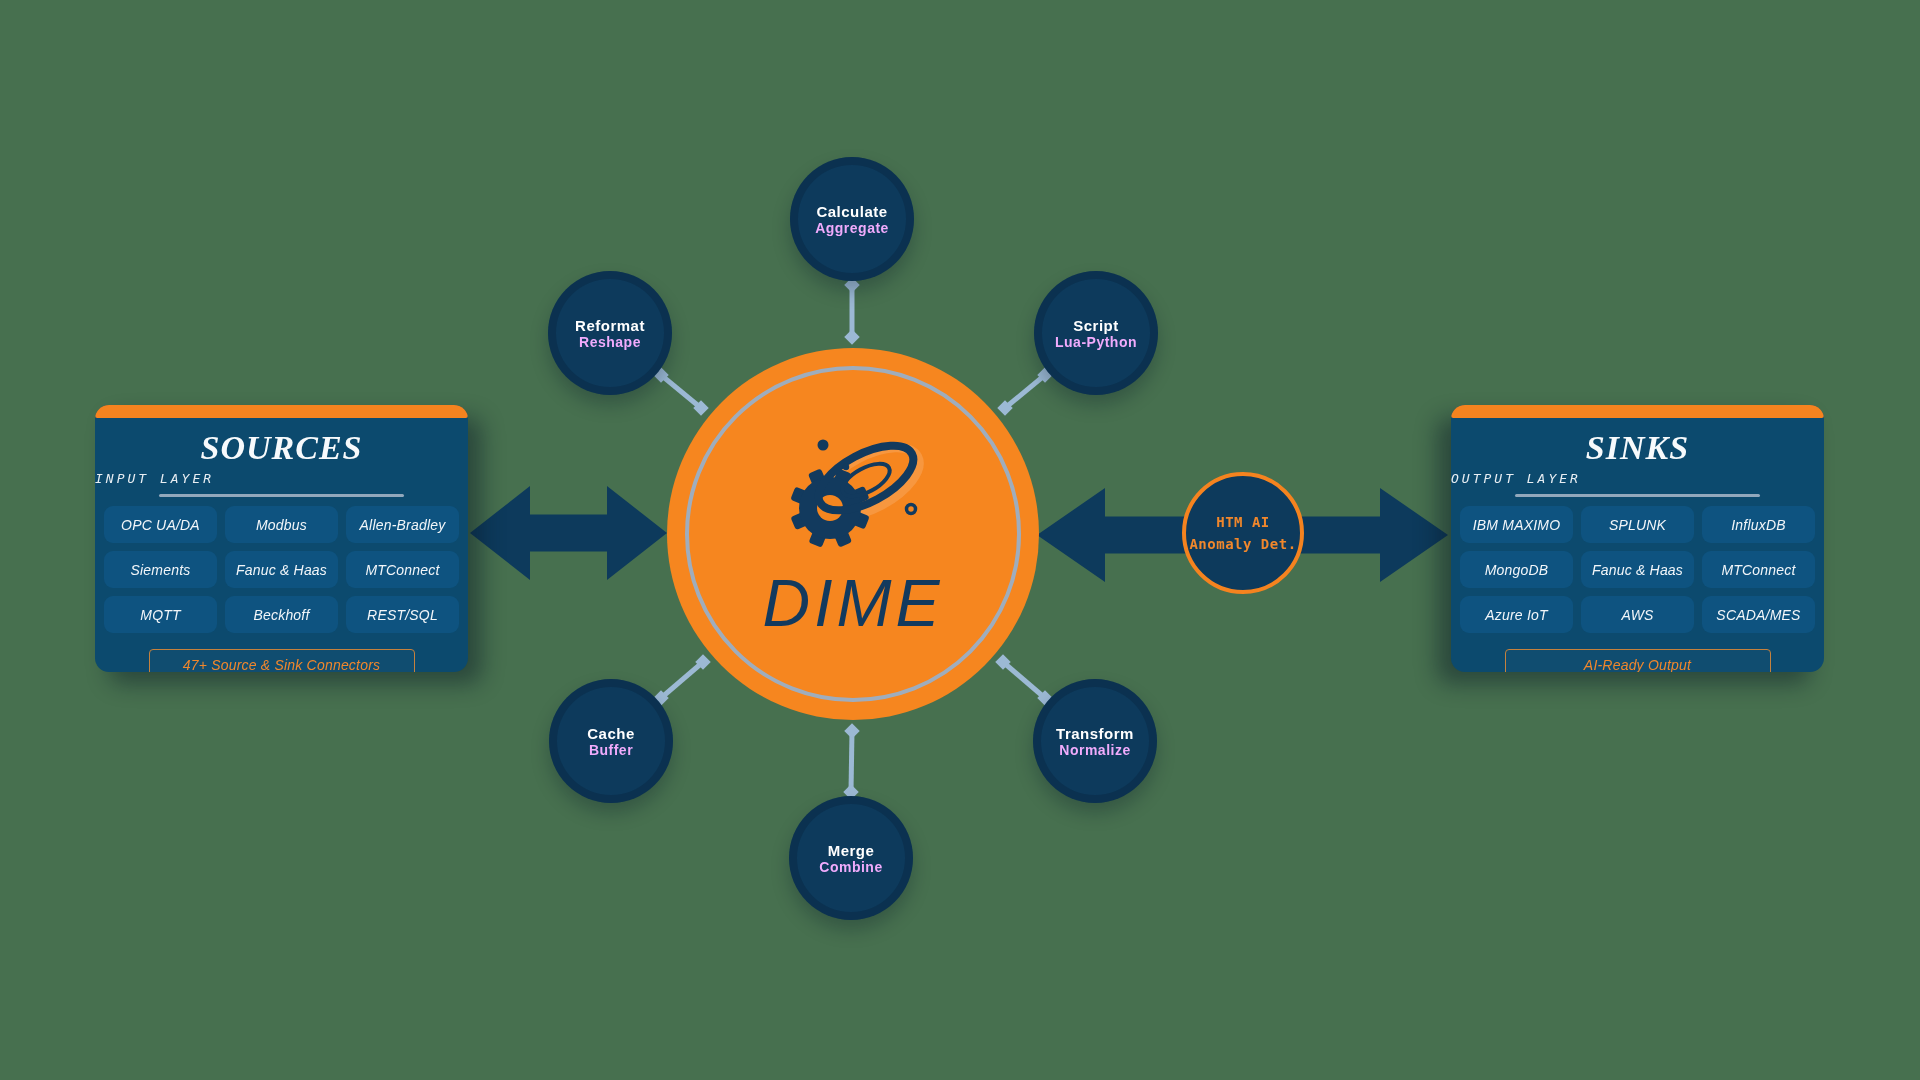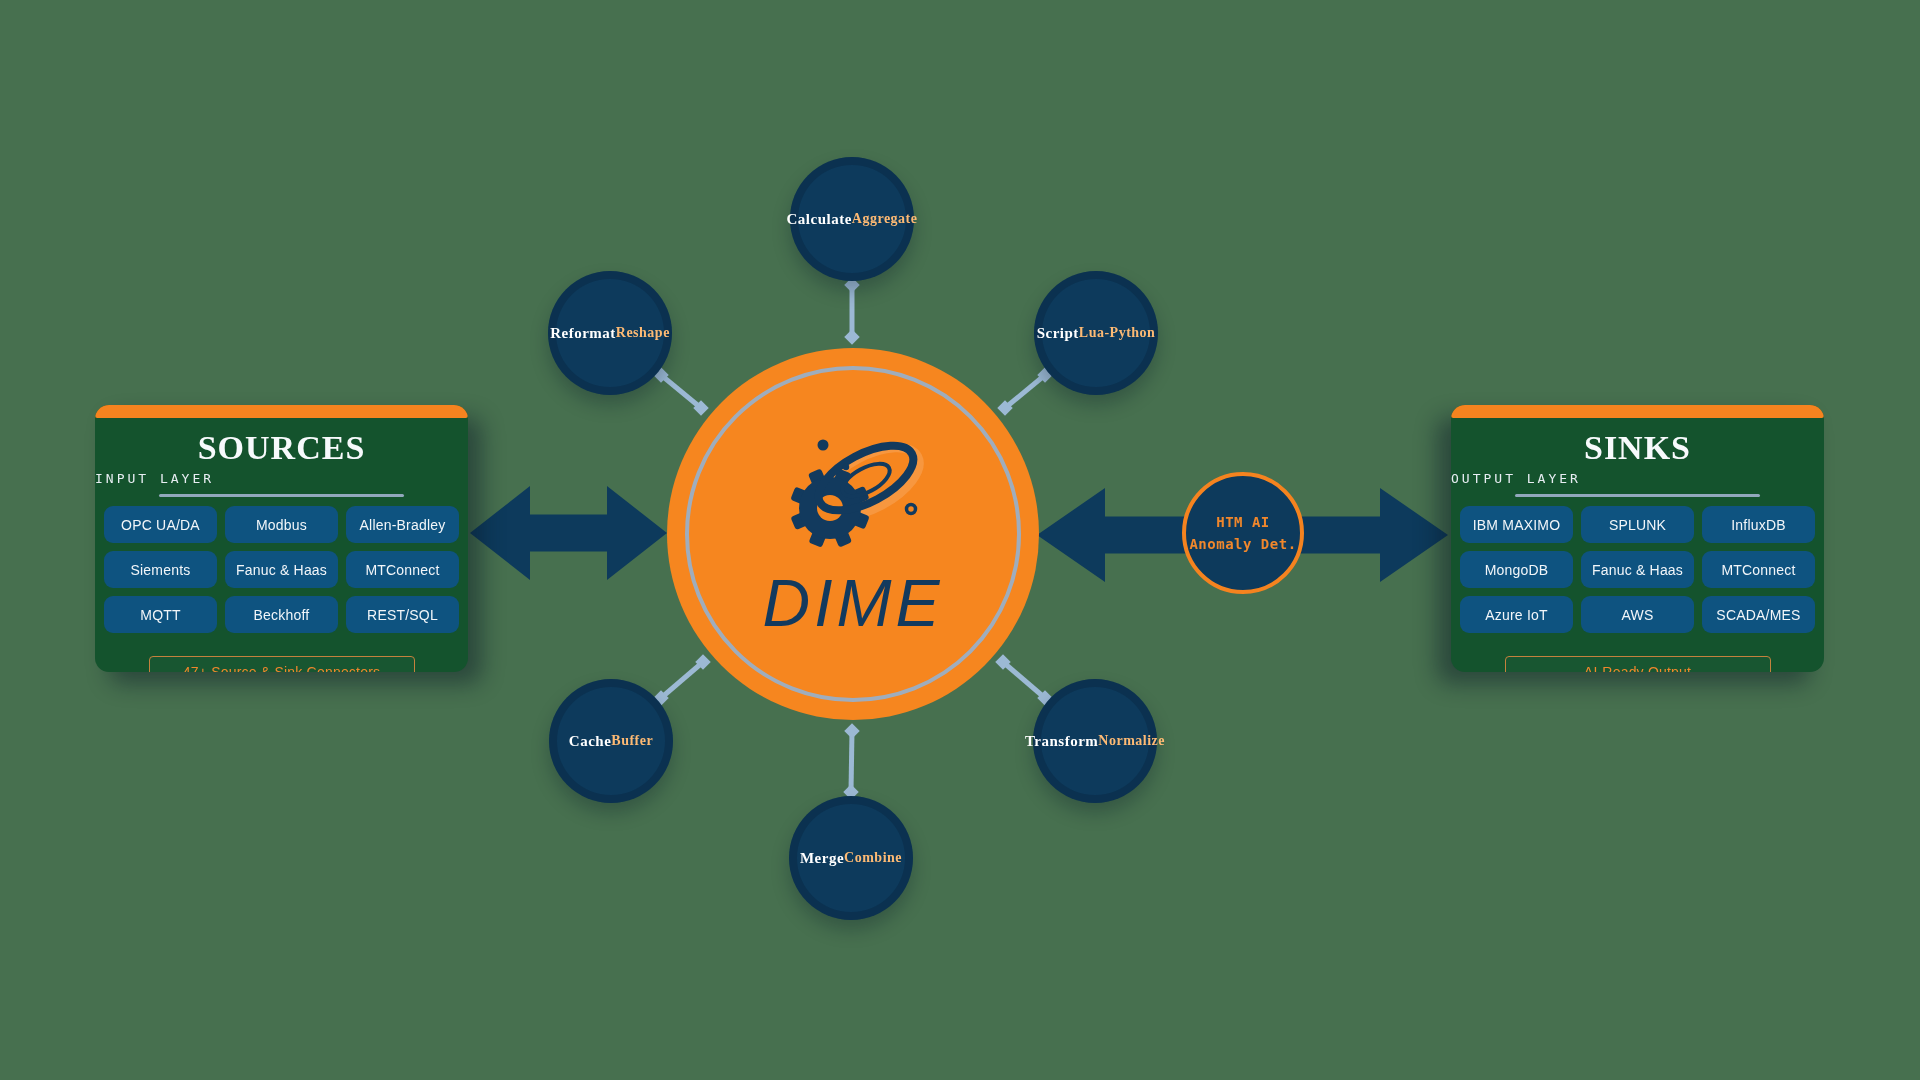--- a/index.html
+++ b/index.html
@@ -4,22 +4,22 @@
 <style>
   html,body{margin:0;padding:0;background:#47704F;}
   .canvas{
     position:relative;width:1920px;height:1080px;background:#47704F;overflow:hidden;
     font-family:"Liberation Sans", sans-serif;
   }
   svg.overlay{position:absolute;left:0;top:0;width:1920px;height:1080px;}
 
   
   .panel{
-    position:absolute;top:405px;width:373px;height:267px;background:#14532d;
-    border-radius:14px;overflow:hidden;
+    position:absolute;top:405px;width:373px;height:267px;background:#0c4a6e;
+    border-radius:14px;overflow:hidden;font-style:italic;
   }
   .panel.sources{left:95px;box-shadow:14px 12px 22px rgba(8,25,38,.45);}
   .panel.sinks{left:1451px;box-shadow:-14px 12px 22px rgba(8,25,38,.45);}
   .panel-topbar{height:13px;background:#F5831F;border-radius:14px 14px 3px 3px;}
   .panel-title{
     margin-top:10px;text-align:center;color:#F7FAFC;
     font-family:"Liberation Serif", serif;font-weight:bold;
     font-size:34px;line-height:40px;letter-spacing:1px;
   }
   .panel-sub{
@@ -30,34 +30,34 @@
   .divider{width:245px;height:3px;background:#92A8BC;border-radius:2px;margin:5px auto 0 auto;}
   .chips{
     margin-top:9px;display:grid;grid-template-columns:repeat(3,113px);
     grid-auto-rows:37px;column-gap:9px;row-gap:5px;justify-content:center;gap:8px;
   }
   .chip{
     background:#0E5380;border-radius:9px;display:flex;align-items:center;justify-content:center;
     color:#F2F6F9;font-size:14px;letter-spacing:.2px;white-space:nowrap;
   }
   .footer-btn{
-    margin:23px auto 0 auto;width:266px;height:31px;border:1.5px solid #C5813D;border-radius:4px;
+    margin:16px auto 0 auto;width:266px;height:31px;border:1.5px solid #C5813D;border-radius:4px;
     display:flex;align-items:center;justify-content:center;box-sizing:border-box;
     color:#F0872C;font-size:14px;letter-spacing:.2px;background:rgba(255,255,255,0.02);
   }
 
   
   .sat{
     position:absolute;width:124px;height:124px;border-radius:50%;background:#0D3A5C;
-    display:flex;flex-direction:row;align-items:center;justify-content:center;
+    display:flex;flex-direction:column;align-items:center;justify-content:center;
     box-shadow:inset 0 0 0 8px rgba(6,30,49,.28), 0 10px 18px rgba(8,25,38,.28);
-    font-family:Liberation Serif, serif;text-align:center;
+    font-family:Liberation Sans, sans-serif;text-align:center;
   }
   .sat-label{color:#FFFFFF;font-size:15px;font-weight:bold;letter-spacing:.5px;}
-  .sat-sub{color:#fdba74;font-size:14px;font-weight:bold;letter-spacing:.5px;}
+  .sat-sub{color:#f0abfc;font-size:14px;font-weight:bold;letter-spacing:.5px;}
   .sat-calculate{left:790px;top:157px;}
   .sat-reformat{left:548px;top:271px;}
   .sat-script{left:1034px;top:271px;}
   .sat-cache{left:549px;top:679px;}
   .sat-merge{left:789px;top:796px;}
   .sat-transform{left:1033px;top:679px;}
 
   
   .hub{
     position:absolute;left:667px;top:348px;width:372px;height:372px;border-radius:50%;

